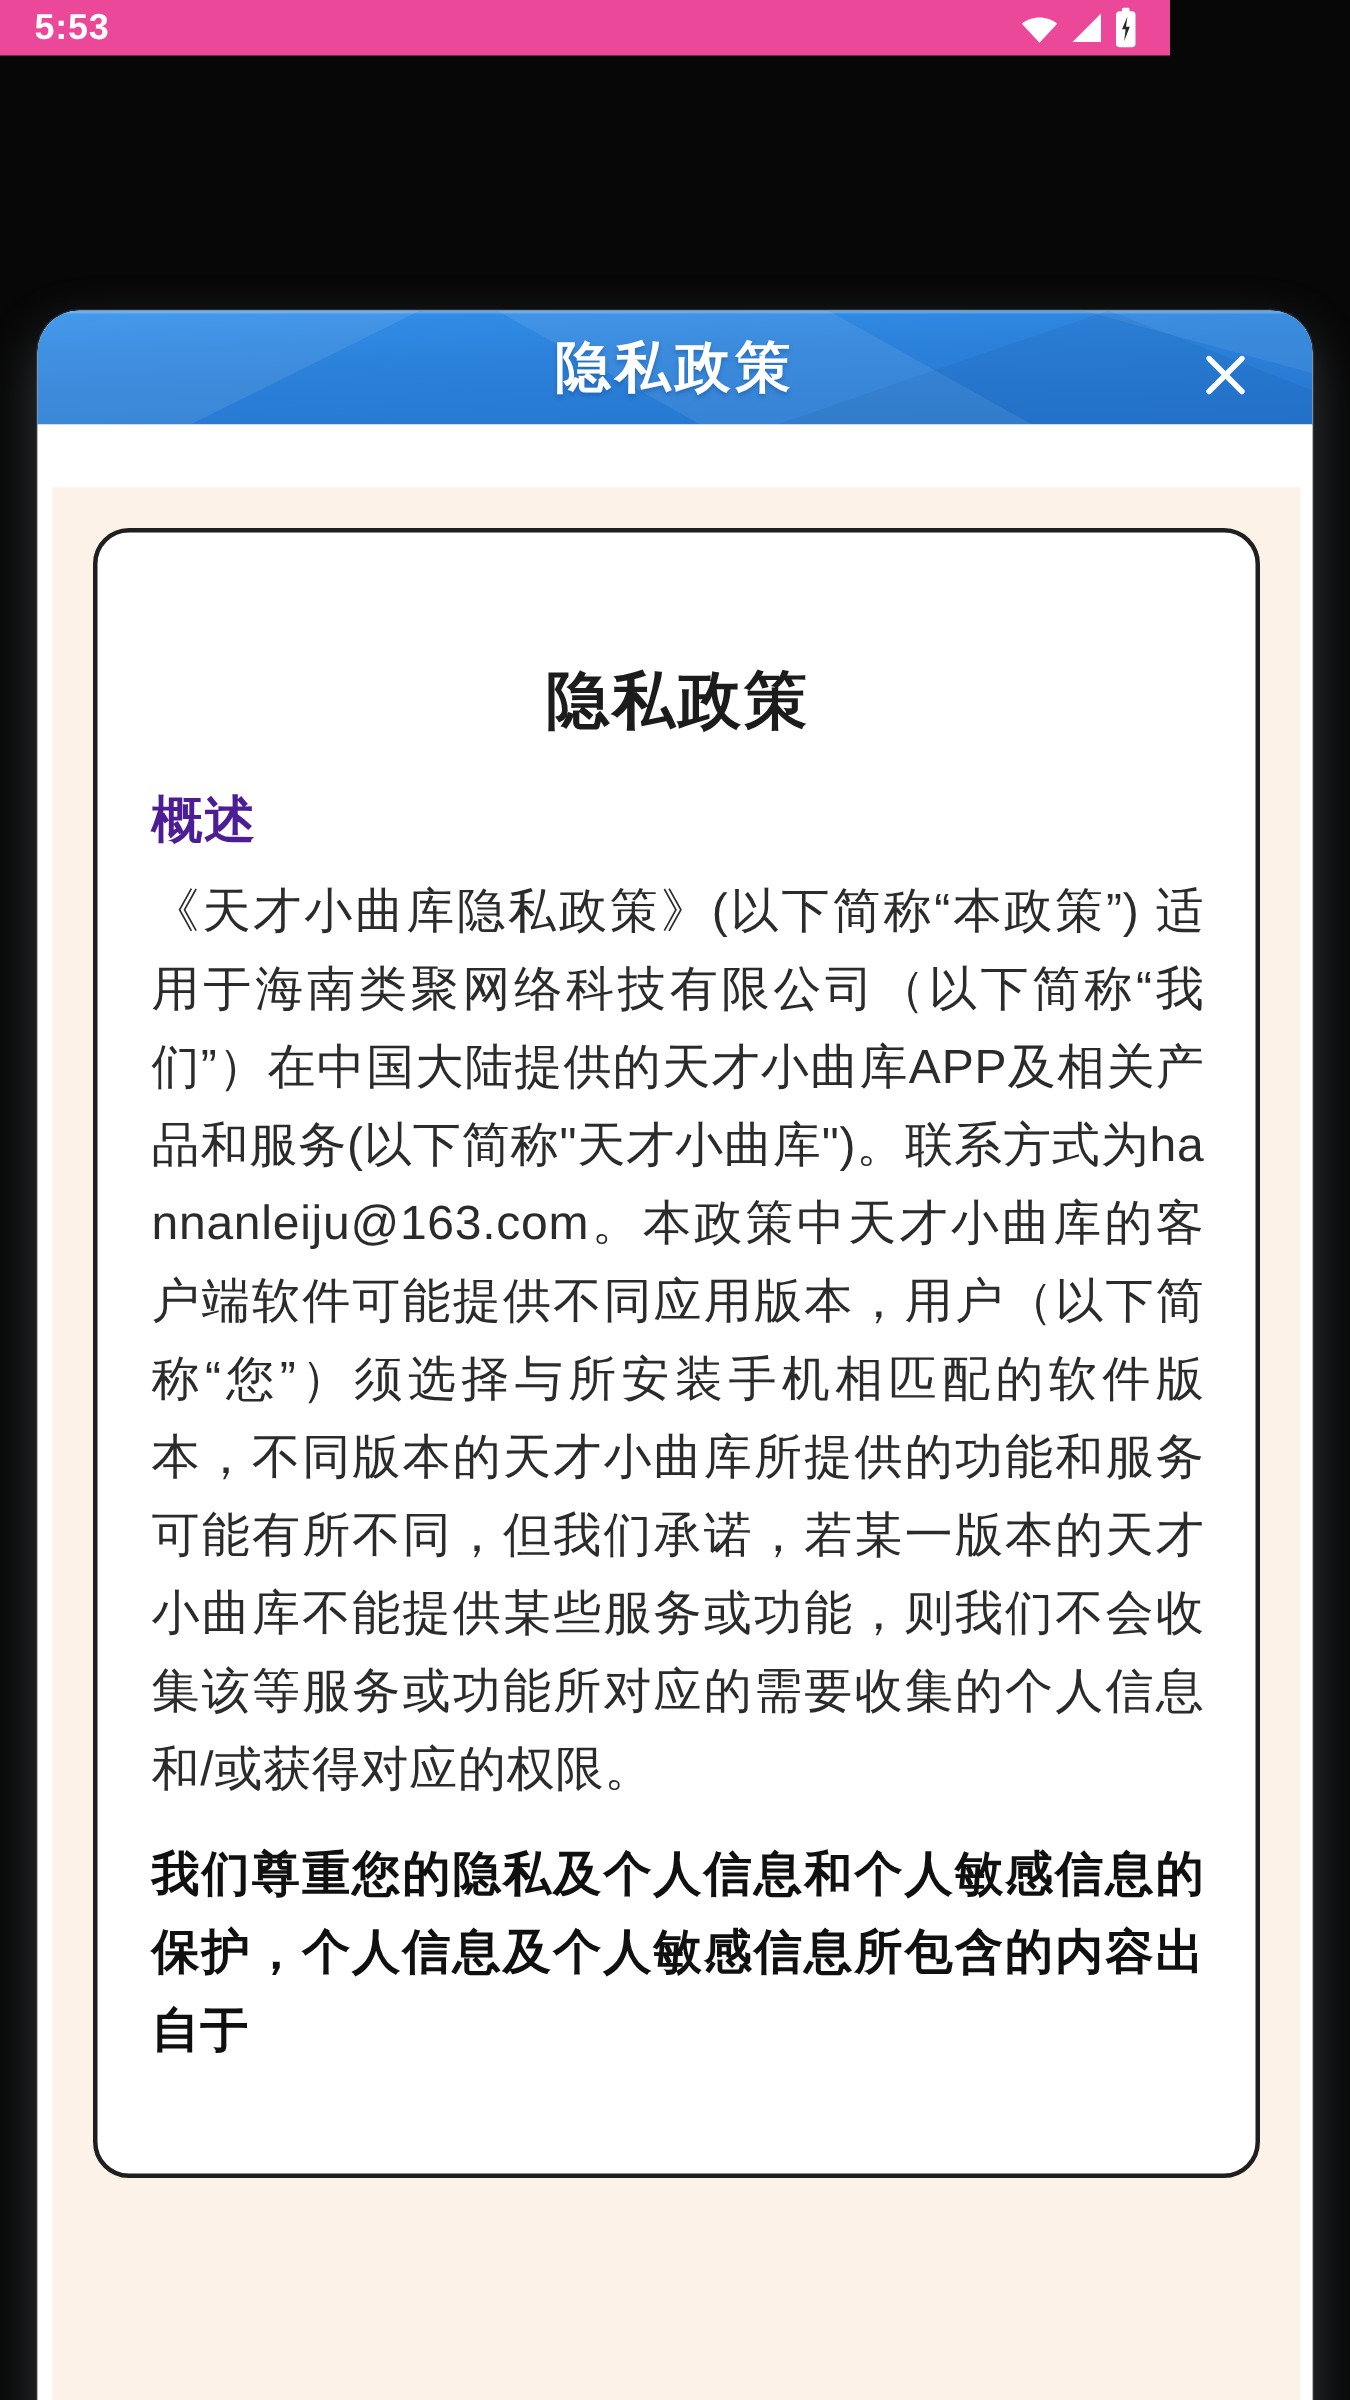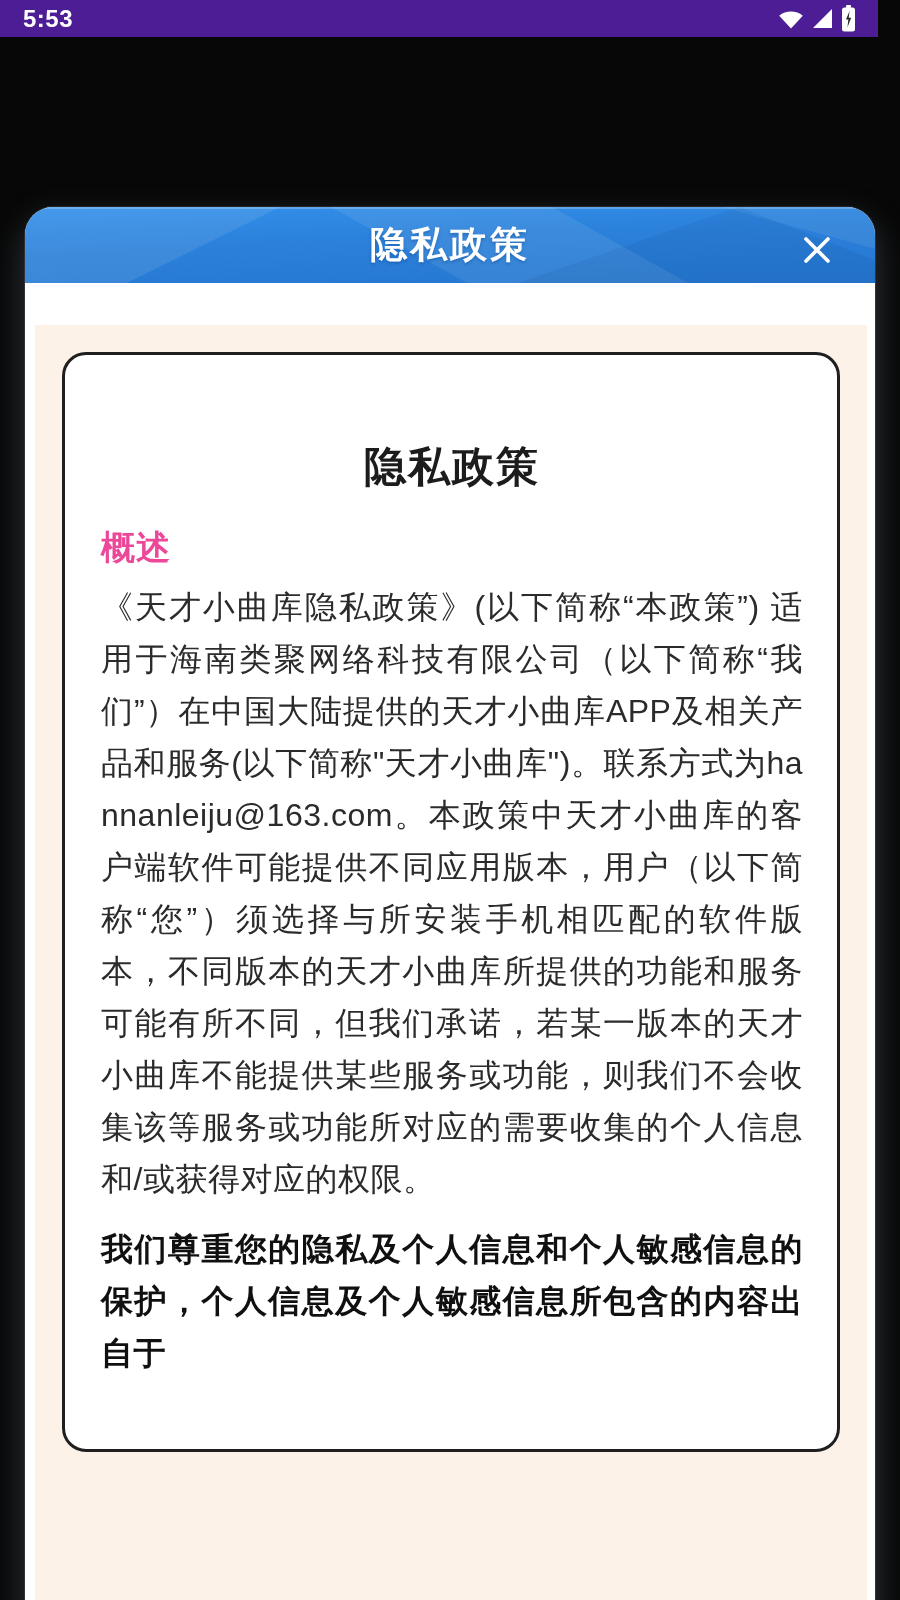--- a/index.html
+++ b/index.html
@@ -8,22 +8,22 @@
     position: relative;
     width: 900px; height: 1600px;
     background: #070707;
     overflow: hidden;
     font-family: "Liberation Sans", "DejaVu Sans", sans-serif;
   }
 
   
   .status-bar {
     position: absolute; top: 0; left: 0;
-    width: 878px; height: 37px;
-    background: #4c1d95;
+    width: 780px; height: 37px;
+    background: #ec4899;
     display: flex; align-items: center; justify-content: space-between;
     padding: 0 22px 0 23px;
     z-index: 5;
   }
   .status-time {
     color: #ffffff; font-size: 24px; font-weight: 700; letter-spacing: 0.5px;
     line-height: 37px;
   }
   .status-icons { display: flex; align-items: center; gap: 8px; }
   .status-icons svg { display: block; }
@@ -107,21 +107,21 @@
     border-radius: 24px;
     padding: 84px 34px 0 36px;
   }
   .content-title {
     text-align: center;
     font-size: 42px; font-weight: 800; color: #1c1c1c;
     line-height: 56px; letter-spacing: 2px;
   }
   .section-heading {
     margin-top: 30px;
-    font-size: 34px; font-weight: 800; color: #ec4899;
+    font-size: 34px; font-weight: 800; color: #4c1d95;
     line-height: 44px; letter-spacing: 1px;
   }
   .body-paragraph {
     margin-top: 12px;
     font-size: 32px; color: #2b2b2b;
     line-height: 52px; letter-spacing: 0.5px;
     text-align: justify;
     word-break: break-all;
   }
   .body-paragraph.bold {

